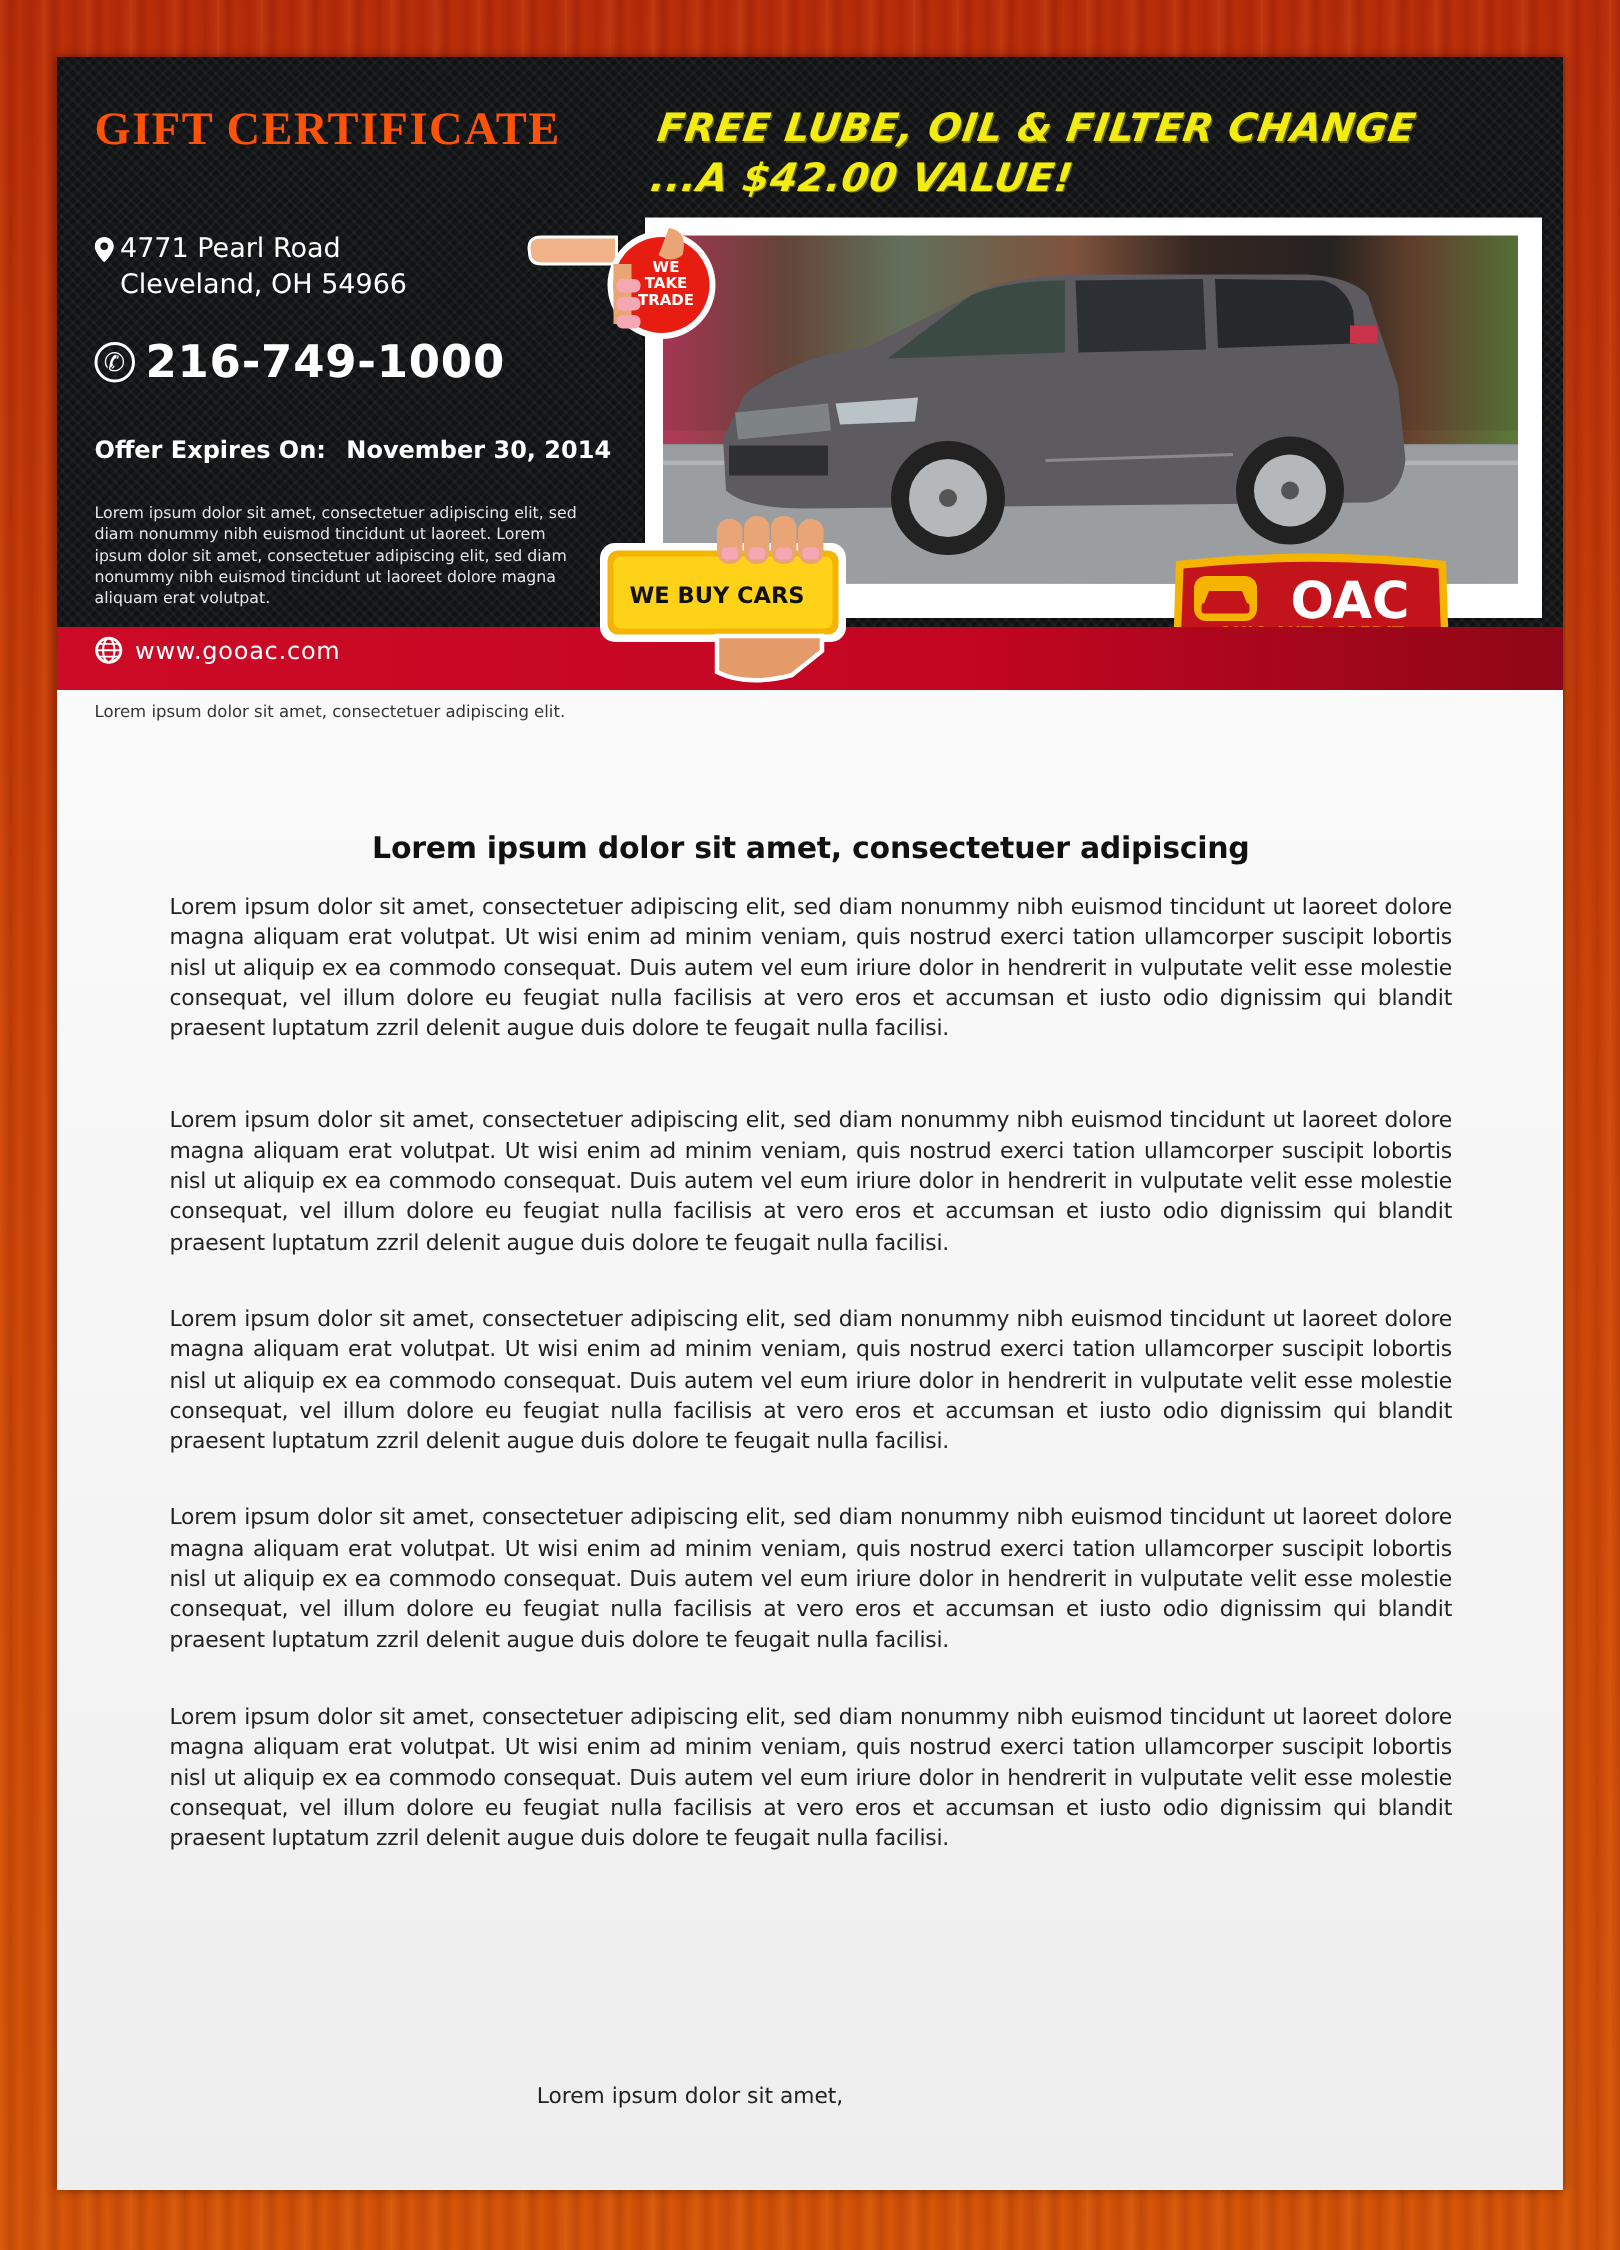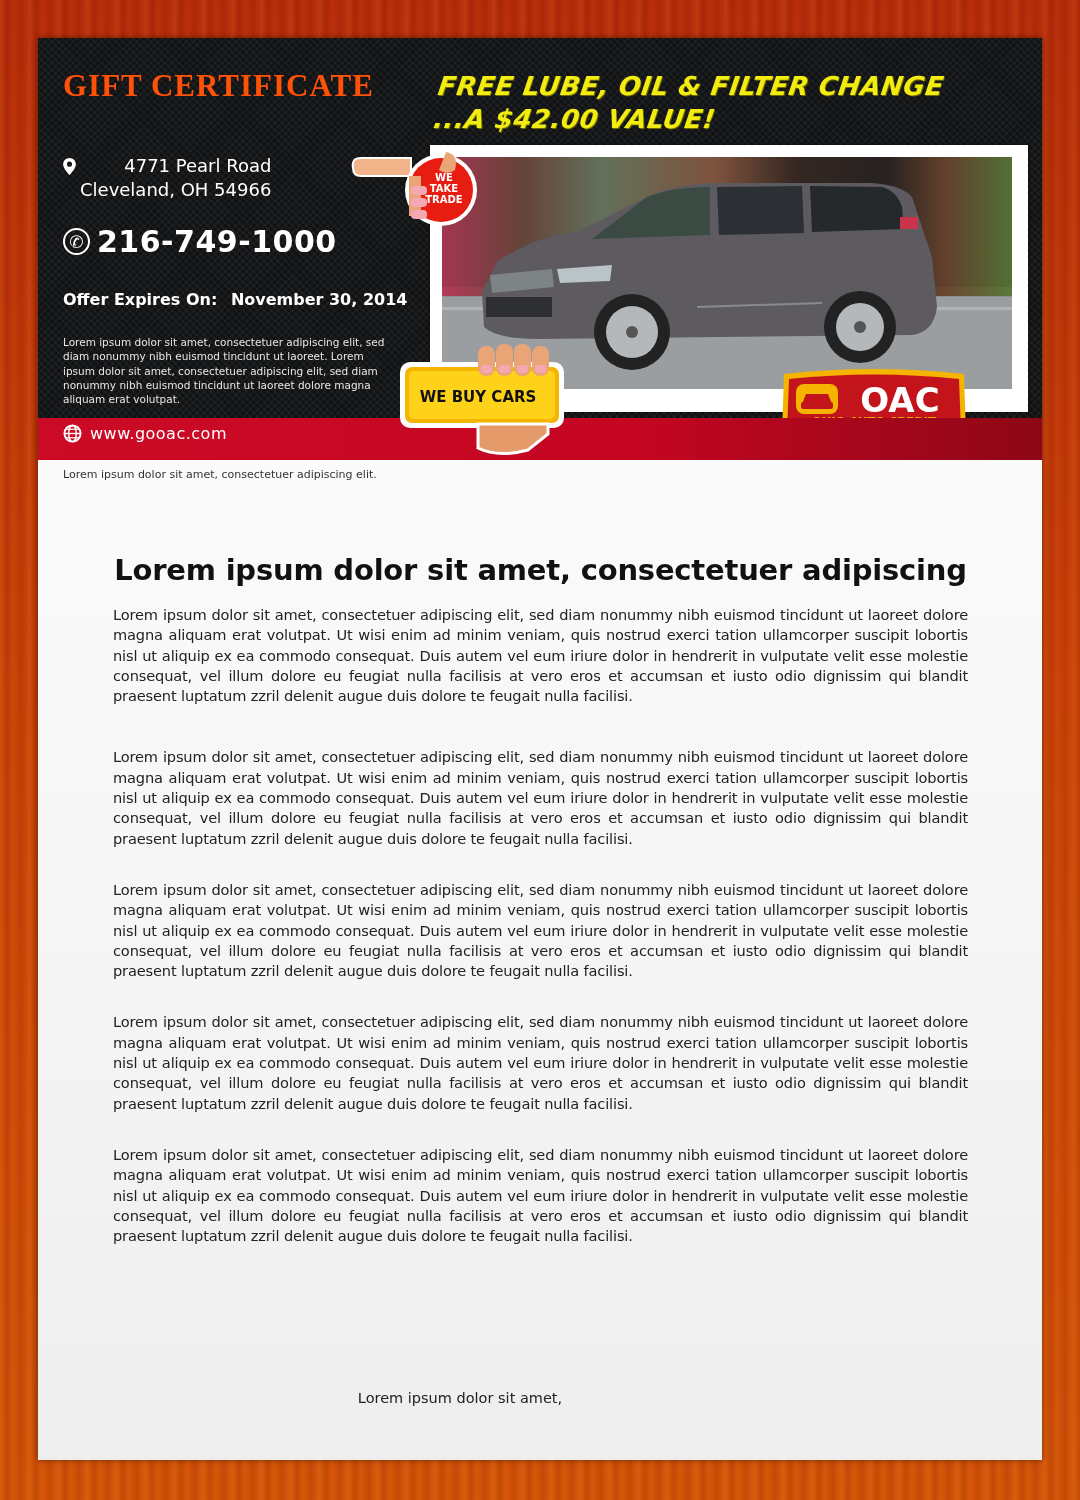--- a/index.html
+++ b/index.html
@@ -42,21 +42,21 @@
     font-size: 26px; line-height: 33px; color: #f2ec11;
     letter-spacing: 0.5px;
     transform: skewX(-8deg);
     text-shadow: 1px 1px 0 #6e6a00;
     background: repeating-linear-gradient(180deg, transparent 0 2px, rgba(0,0,0,0.0) 2px 4px);
   }
   .address {
     position: absolute; left: 25px; top: 116px;
     color: #ffffff; font-size: 18px; line-height: 24px;
   }
-  .address .row { display: flex; align-items: center; justify-content: space-between; }
+  .address .row { display: flex; align-items: center; }
   .address .indent { padding-left: 17px; }
   .pin-icon { width: 13px; height: 17px; margin-right: 4px; display: inline-block; }
   .phone {
     position: absolute; left: 25px; top: 186px;
     color: #ffffff; font-size: 30px; font-weight: bold; letter-spacing: 0.5px;
     display: flex; align-items: center;
   }
   .phone-icon {
     width: 27px; height: 27px; border: 2px solid #fff; border-radius: 50%;
     display: inline-flex; align-items: center; justify-content: center;
@@ -99,21 +99,21 @@
     position: absolute; left: 360px; top: 300px; width: 170px; height: 120px; text-align: right;
   }
   .oac-logo {
     position: absolute; left: 738px; top: 328px; width: 196px; height: 82px;
   }
   .content {
     position: absolute; left: 75px; top: 515px; width: 855px;
     color: #1a1a1a;
   }
   .content h1 {
-    text-align: center; font-size: 29px; font-weight: bold; color: #111;
+    text-align: center; font-size: 20px; font-weight: bold; color: #111;
     margin-bottom: 18px; letter-spacing: -0.2px;
   }
   .content p {
     font-size: 14.6px; line-height: 20.3px; text-align: justify;
     letter-spacing: -0.15px; color: #222;
   }
   .p1 { margin-bottom: 41px; }
   .pn { margin-bottom: 31px; }
   .signoff {
     position: absolute; left: 0; top: 1347px; width: 844px; text-align: center;

